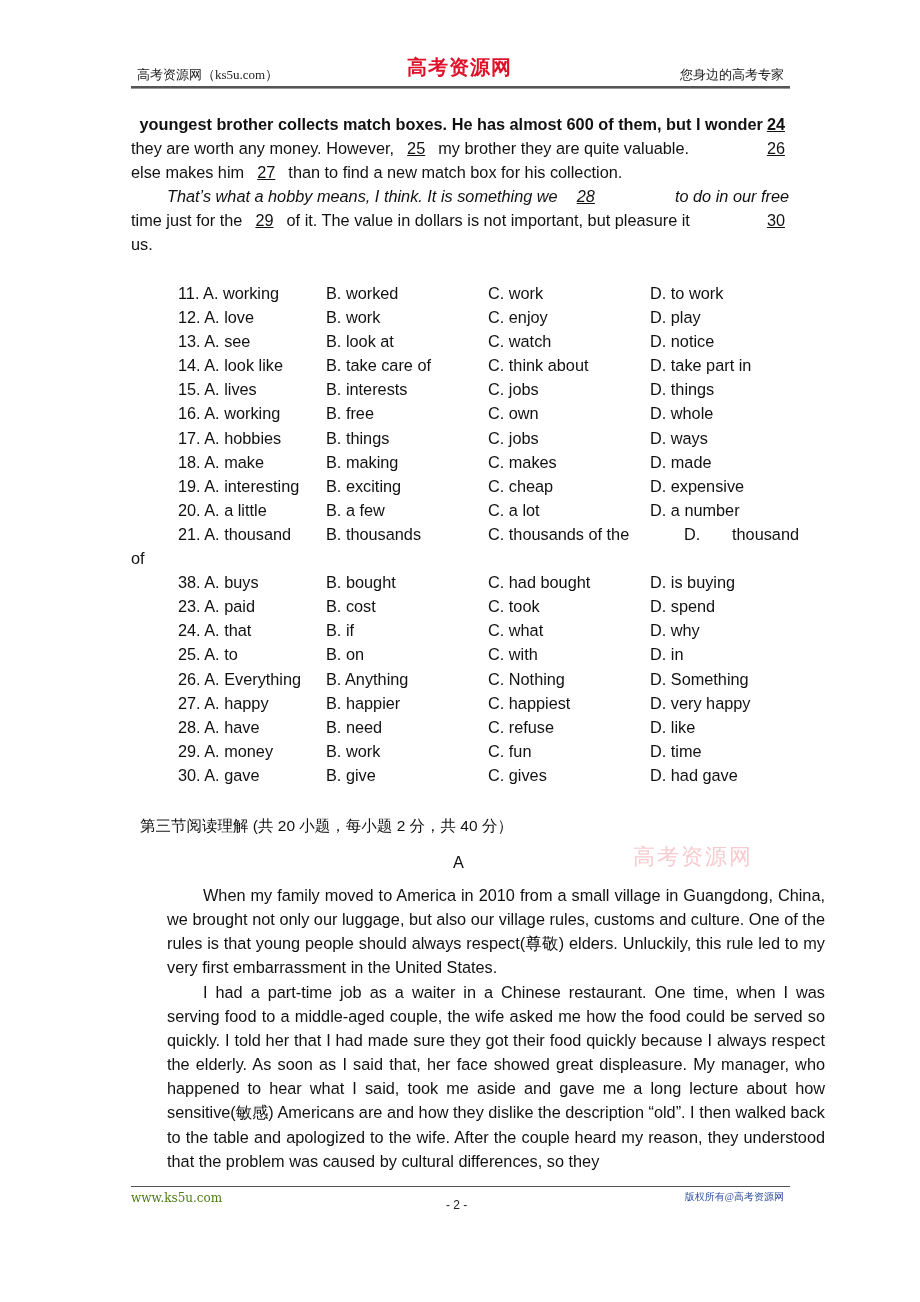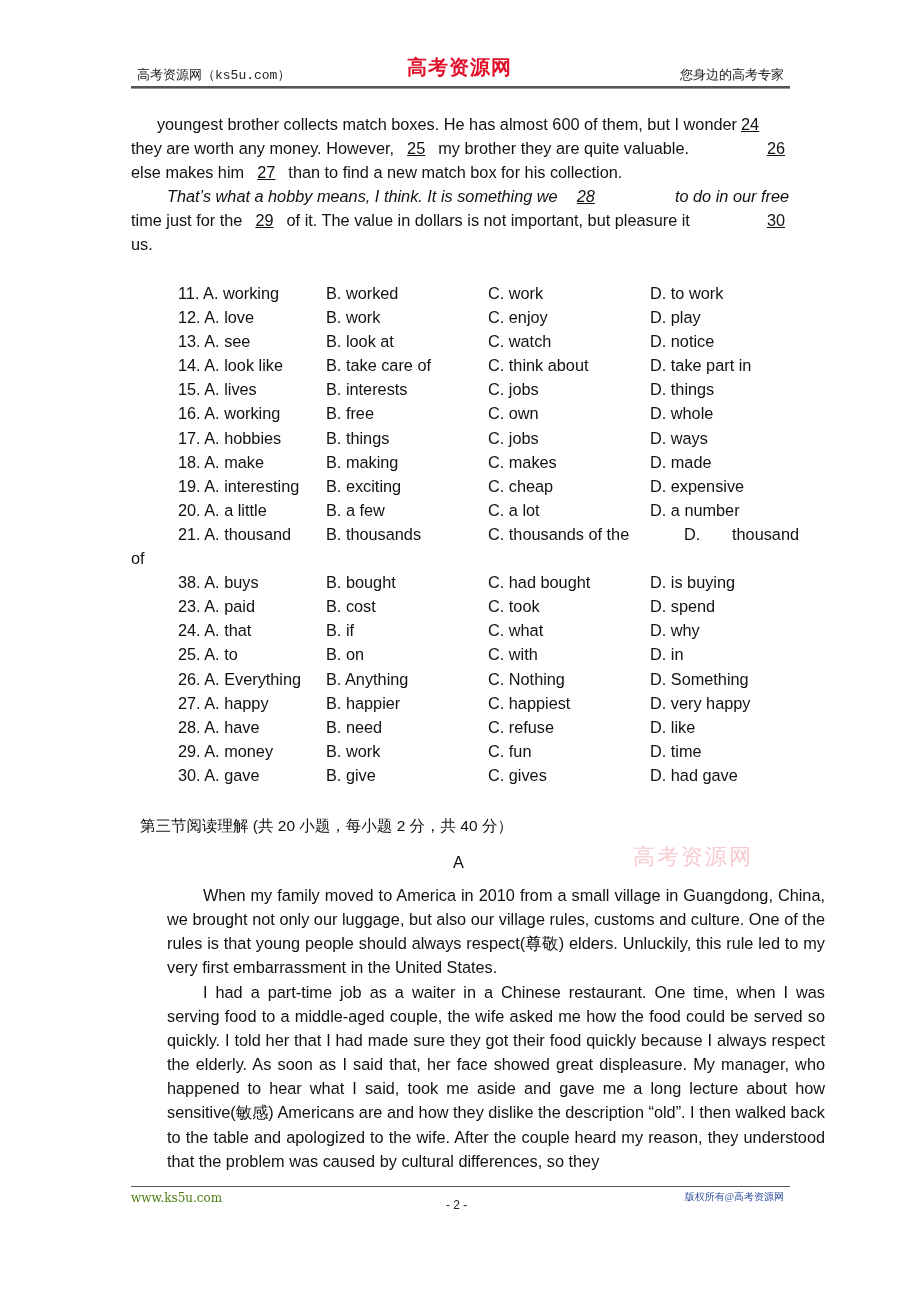--- a/index.html
+++ b/index.html
@@ -1,21 +1,21 @@
 <!DOCTYPE html>
 <html><head>
   <meta charset="utf-8">
   <style>
     html, body { margin: 0; padding: 0; background: #ffffff; }
     body { width: 920px; height: 1302px; position: relative; overflow: hidden; color: #111; }
     .page { position: absolute; left: 0; top: 0; width: 920px; height: 1302px; }
 
     
     .hdr { position: absolute; left: 131px; top: 52px; width: 659px; height: 36px; }
-    .hdr-left { position: absolute; left: 6px; top: 14px; font-family: Liberation Mono, monospace; font-size: 13px; color: #222; }
+    .hdr-left { position: absolute; left: 6px; top: 14px; font-family: Liberation Serif, serif; font-size: 13px; color: #222; }
     .hdr-logo { position: absolute; left: 276px; top: 2px; font-family: "DejaVu Serif", serif; font-size: 20px; color: #e0102a; font-weight: bold; letter-spacing: 1px; }
     .hdr-right { position: absolute; right: 6px; top: 14px; font-family: "DejaVu Serif", serif; font-size: 13px; color: #222; }
     .hdr-rule { position: absolute; left: 131px; top: 86px; width: 659px; height: 0; border-top: 2px solid #555; border-bottom: 1px solid #999; }
 
     
     .txt { position: absolute; left: 131px; width: 658px; font-family: "Liberation Sans", sans-serif; font-size: 16.3px; line-height: 24.1px; color: #111; }
     .j { text-align: justify; text-align-last: left; margin-left: 36px; }
     .ind { text-indent: 36px; }
     .blank { display: inline-block; text-decoration: underline; padding: 0 4px; }
     .jr { text-align: justify; }
@@ -49,21 +49,21 @@
 <div class="page">
 
   <div class="hdr">
     <span class="hdr-left">高考资源网（ks5u.com）</span>
     <span class="hdr-logo">高考资源网</span>
     <span class="hdr-right">您身边的高考专家</span>
   </div>
   <div class="hdr-rule"></div>
 
   <div class="txt jr" style="top:112px;">
-    <div style="display:flex;justify-content:center;">
+    <div style="display:flex;justify-content:flex-end;font-weight:bold;">
       <span>youngest brother collects match boxes. He has almost 600 of them, but I wonder</span>
       <span class="blank">24</span>
     </div>
     <div style="display:flex;justify-content:space-between;">
       <span><span>they are worth any money. However,</span>&nbsp;&nbsp;<span class="blank">25</span>&nbsp;&nbsp;<span>my brother they are quite valuable.</span></span>
       <span class="blank">26</span>
     </div>
     <div>
       <span>else makes him</span>&nbsp;&nbsp;<span class="blank">27</span>&nbsp;&nbsp;<span>than to find a new match box for his collection.</span>
     </div>

